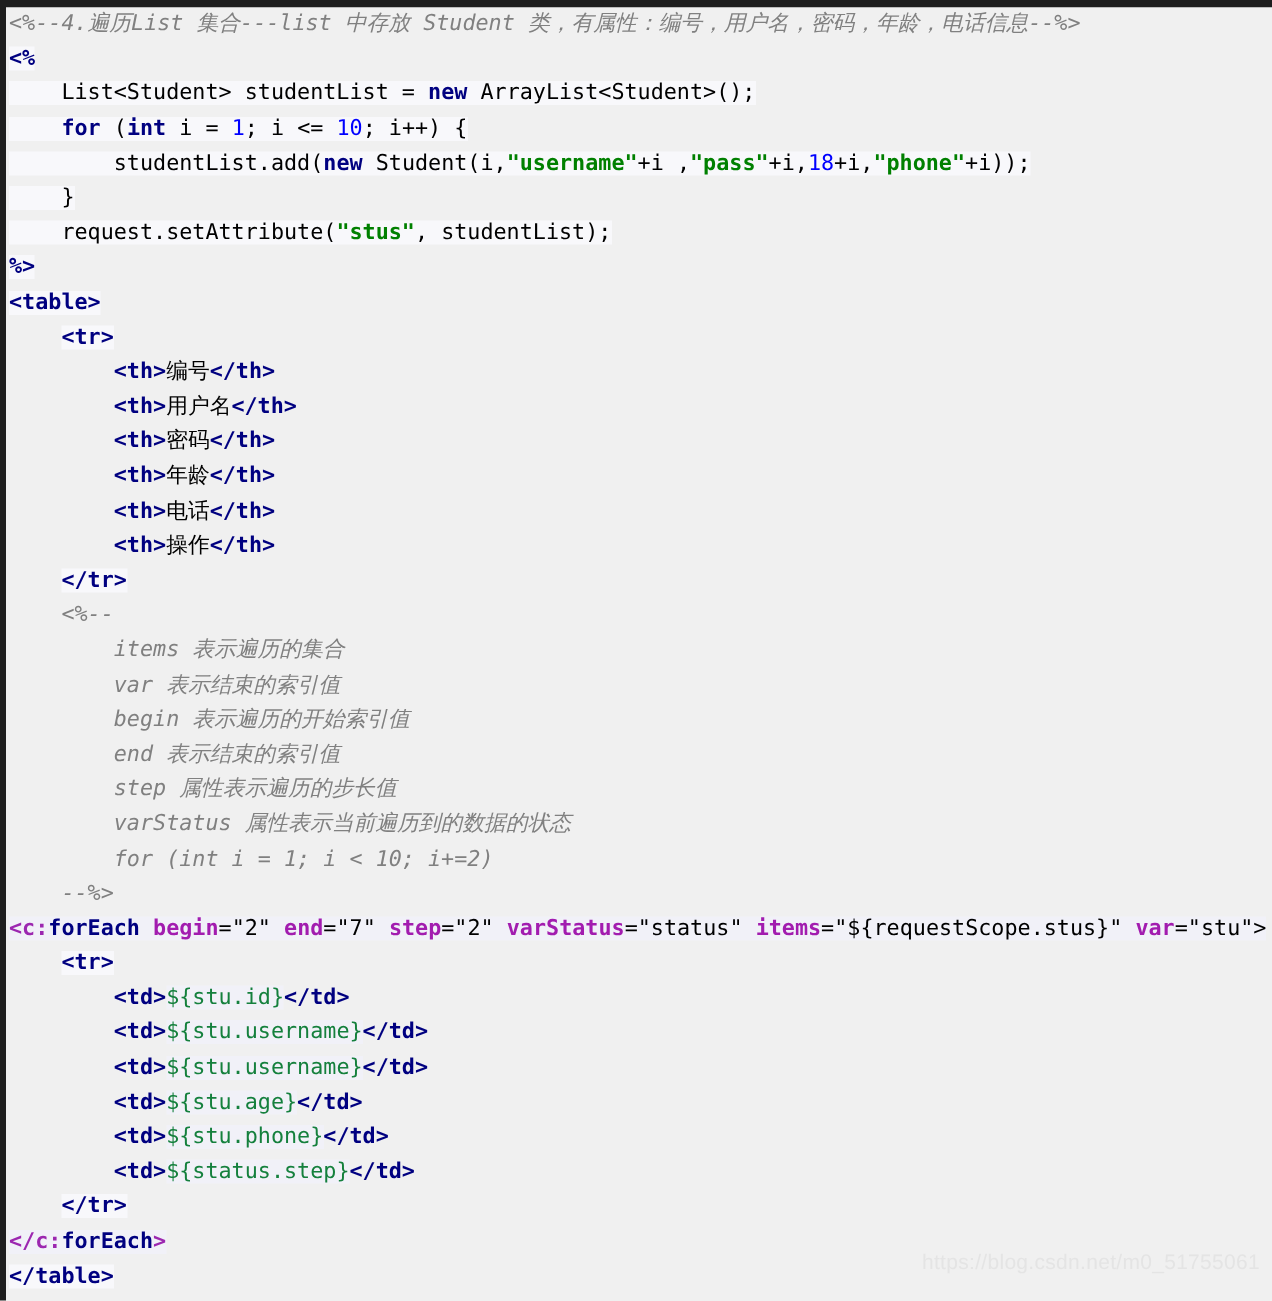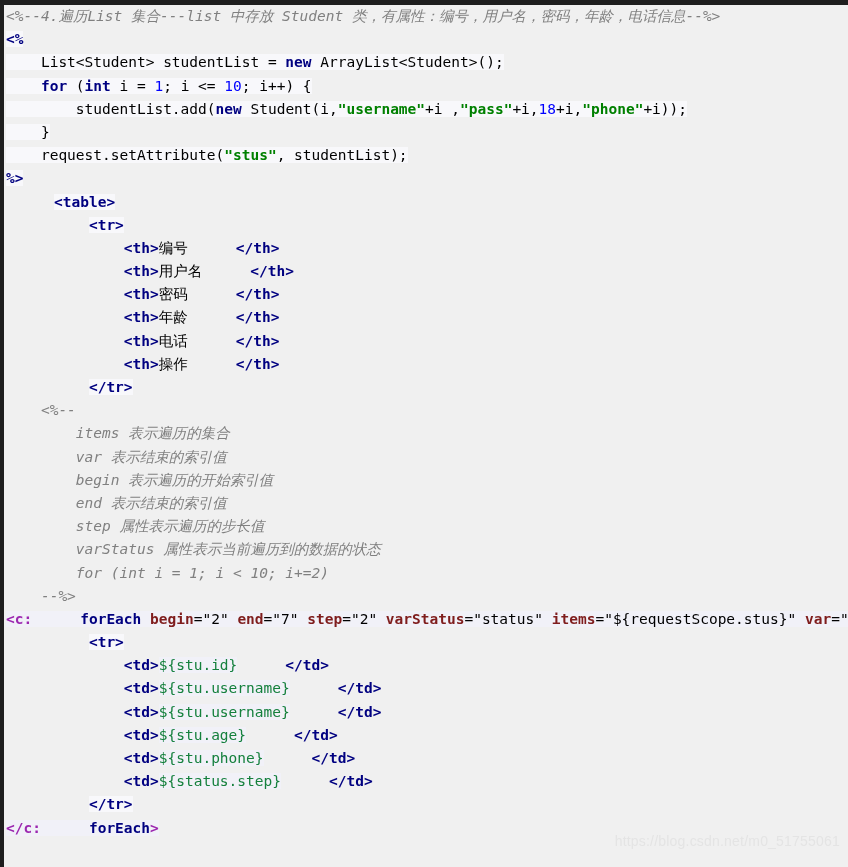--- a/index.html
+++ b/index.html
@@ -46,23 +46,23 @@
     line-height: 23.2px;
     font-size: 14.5px;
     white-space: pre;
     color: #000000;
     padding-left: 2px;
     letter-spacing: 0px;
   }
 
   
   .tok-plain    { color: #000000; }
-  .tok-tag      { color: #000080; font-weight: bold; margin-left: 48px; }
+  .tok-tag      { color: #000080; font-weight: bold; }
   .tok-tagpink  { color: #9c27b0; font-weight: bold; }
-  .tok-attr     { color: #7f1d1d; font-weight: bold; margin-top: 7px; }
+  .tok-attr     { color: #a21caf; font-weight: bold; margin-top: 7px; }
   .tok-kw       { color: #000080; font-weight: bold; }
   .tok-str      { color: #008000; font-weight: bold; }
   .tok-num      { color: #0000ff; }
   .tok-el       { color: #15803d; }
   .tok-jsp      { color: #000080; font-weight: bold; }
   .tok-comment  { color: #808080; font-style: italic; }
 
   
   .hl { background: #f8f8fb; }
   .hl-el { background: #f1f1f8; }
@@ -134,16 +134,17 @@
   <div class="code-line">        <span class="tok-tag">&lt;td&gt;</span><span class="tok-el hl-el">${stu.username}</span><span class="tok-tag">&lt;/td&gt;</span></div>
   <div class="code-line">        <span class="tok-tag">&lt;td&gt;</span><span class="tok-el hl-el">${stu.username}</span><span class="tok-tag">&lt;/td&gt;</span></div>
   <div class="code-line">        <span class="tok-tag">&lt;td&gt;</span><span class="tok-el hl-el">${stu.age}</span><span class="tok-tag">&lt;/td&gt;</span></div>
   <div class="code-line">        <span class="tok-tag">&lt;td&gt;</span><span class="tok-el hl-el">${stu.phone}</span><span class="tok-tag">&lt;/td&gt;</span></div>
   <div class="code-line">        <span class="tok-tag">&lt;td&gt;</span><span class="tok-el hl-el">${status.step}</span><span class="tok-tag">&lt;/td&gt;</span></div>
 
   <div class="code-line">    <span class="tok-tag hl">&lt;/tr&gt;</span></div>
 
   <div class="code-line"><span class="hl-el"><span class="tok-tagpink">&lt;/c:</span><span class="tok-tag">forEach</span><span class="tok-tagpink">&gt;</span></span></div>
 
+  <div class="code-line"><span class="tok-tag hl">&lt;/table&gt;</span></div>
 
 </div>
 
 <div class="watermark">https://blog.csdn.net/m0_51755061</div>
 
 </body></html>

